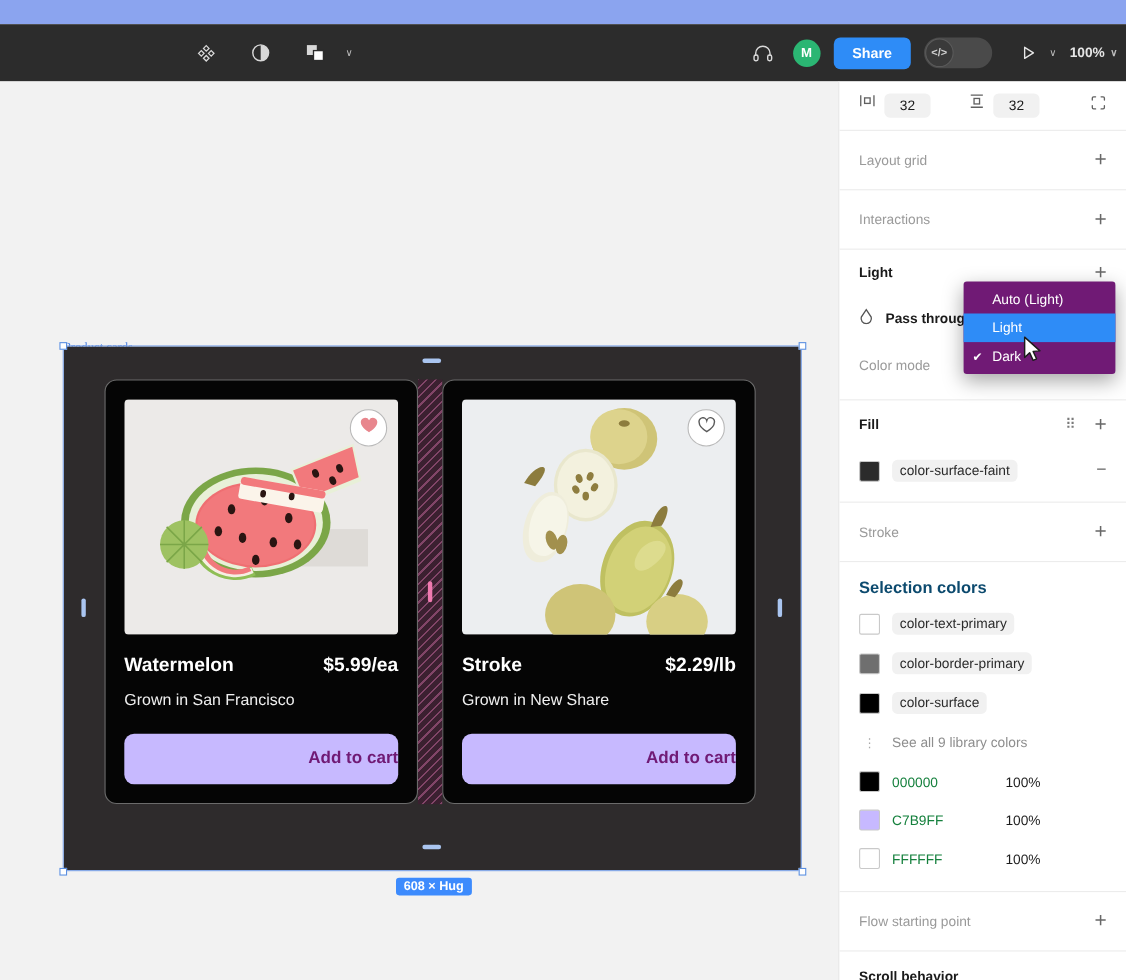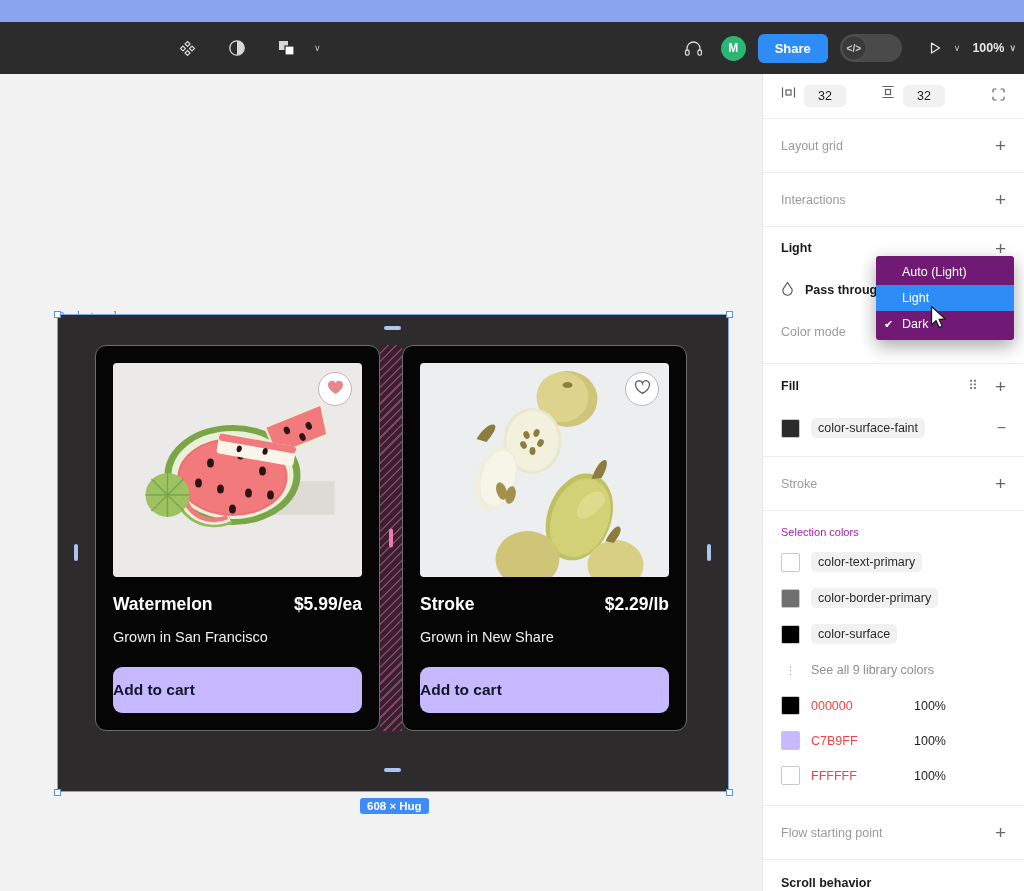--- a/index.html
+++ b/index.html
@@ -110,22 +110,22 @@
     display: flex; align-items: center; justify-content: center; cursor: pointer;
   }
   .card-head {
     display: flex; justify-content: space-between; align-items: baseline;
     margin-top: 17px;
   }
   .card-title { color: #fff; font-size: 17.5px; font-weight: bold; }
   .card-price { color: #fff; font-size: 17.5px; font-weight: bold; }
   .card-sub { color: #efefef; font-size: 14.5px; margin-top: 14px; }
   .cart-btn {
-    margin-top: 22px; background: #c7b9ff; color: #0f172a;
-    font-size: 15.5px; font-weight: bold; text-align: left;
+    margin-top: 22px; background: #c7b9ff; color: #701a75;
+    font-size: 15.5px; font-weight: bold; text-align: right;
     padding: 14px 0; border-radius: 9px; cursor: pointer; border: none;
     font-family: "Liberation Sans", sans-serif;
   }
 
   
   .gap-hatch {
     width: 22px; align-self: stretch; position: relative;
     background-color: #3b2030;
     background-image: repeating-linear-gradient(-45deg,
       rgba(226,120,180,.42) 0 1.5px, rgba(0,0,0,0) 1.5px 6px);
@@ -163,26 +163,26 @@
   .fill-head { height: 44px; display: flex; align-items: center; justify-content: space-between; }
   .fill-tools { display: flex; align-items: center; gap: 16px; }
   .dots6 { color: #7a7a7a; font-size: 13px; letter-spacing: 1px; cursor: pointer; line-height: .8; }
   .swatch-row { height: 40px; display: flex; align-items: center; gap: 11px; }
   .swatch { width: 19px; height: 19px; border: 1px solid #c9c9c9; border-radius: 2px; flex: none; cursor: pointer; }
   .chip {
     background: #f1f1f1; border-radius: 5px; padding: 3px 7px;
     font-size: 12.5px; color: #2b2b2b; cursor: pointer;
   }
   .minus { margin-left: auto; color: #686868; font-size: 16px; cursor: pointer; }
-  .sel-colors-head { padding-top: 15px; font-size: 11px; font-weight: normal; color: #a21caf; }
+  .sel-colors-head { padding-top: 15px; font-size: 15px; font-weight: bold; color: #0c4a6e; }
   .lib-row { height: 36px; display: flex; align-items: center; gap: 11px; }
   .lib-dots { width: 19px; text-align: center; color: #a8a8a8; font-size: 11px; cursor: pointer; }
   .lib-txt { font-size: 12.5px; color: #8e8e8e; cursor: pointer; }
   .hex-row { height: 35px; display: flex; align-items: center; gap: 11px; }
-  .hex-name { font-size: 12.5px; color: #ef4444; width: 92px; }
+  .hex-name { font-size: 12.5px; color: #15803d; width: 92px; }
   .hex-op { font-size: 12.5px; color: #1d1d1d; }
 
   
   .dropdown {
     position: absolute; left: 876px; top: 256px; width: 138px;
     background: #701a75; border-radius: 3px; z-index: 60;
     box-shadow: 0 6px 18px rgba(0,0,0,.35); padding: 3px 0;
   }
   .dd-item {
     height: 26px; display: flex; align-items: center;

